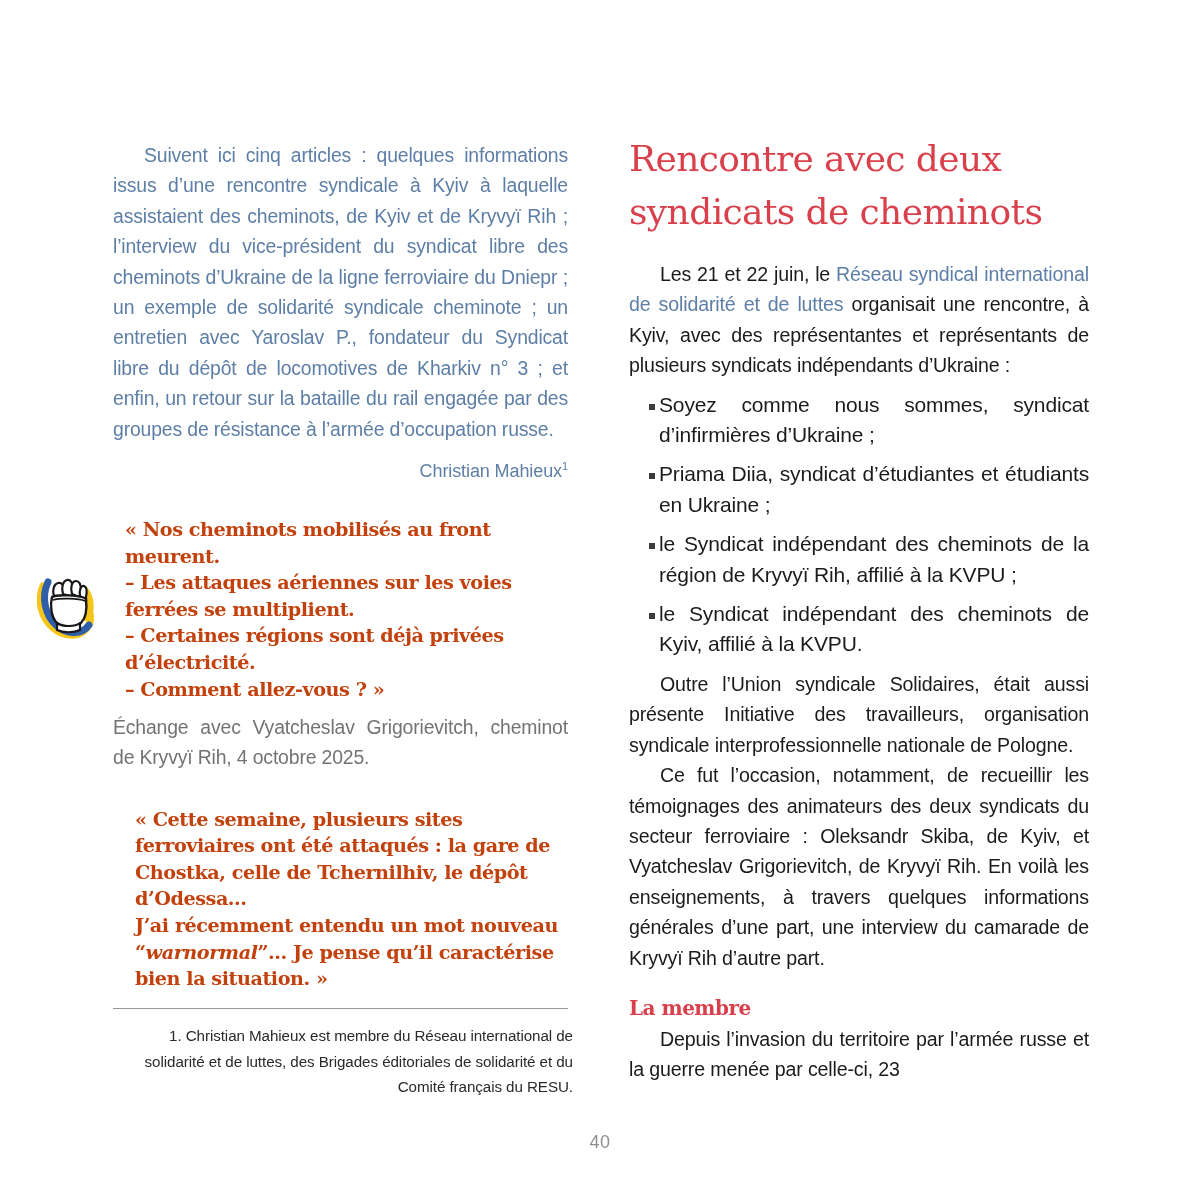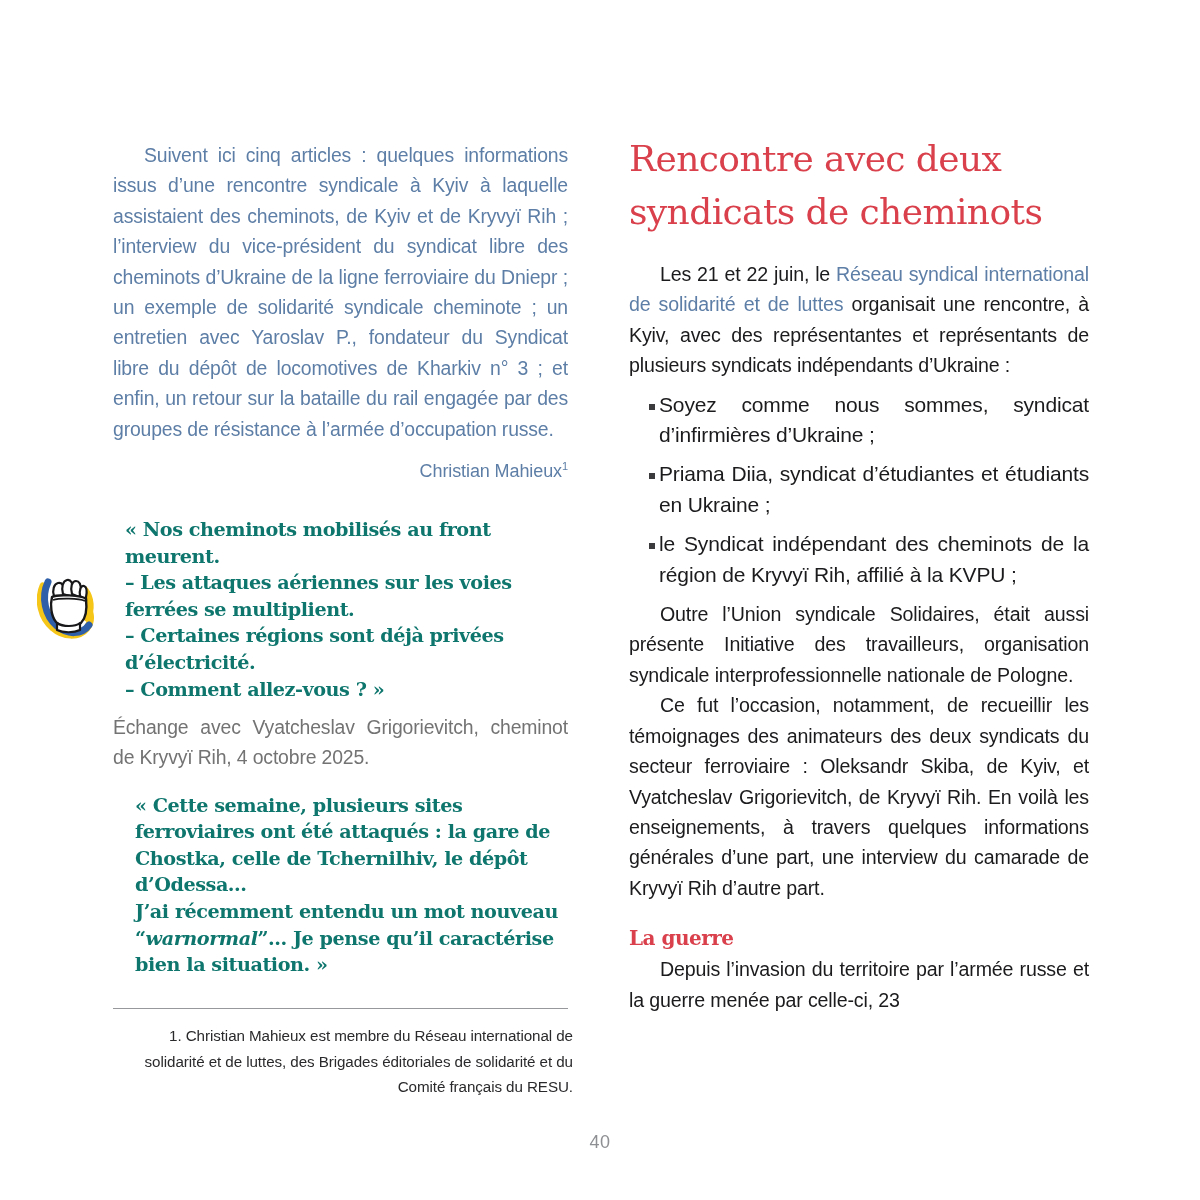--- a/index.html
+++ b/index.html
@@ -58,30 +58,30 @@
     letter-spacing: -0.1px;
   }
   .byline sup {
     font-size: 11px;
     vertical-align: super;
     line-height: 0;
   }
 
   
   .pullquote {
-    color: #0f766e;
+    color: #c2410c;
     font-family: "DejaVu Serif", "Liberation Serif", serif;
     font-weight: bold;
     font-size: 19.2px;
     line-height: 26.6px;
     margin: 0;
     letter-spacing: -0.45px;
   }
   .pq-1 { margin-top: 33px; margin-left: 12px; }
-  .pq-2 { margin-top: 20px; margin-left: 22px; }
+  .pq-2 { margin-top: 34px; margin-left: 22px; }
   .pullquote .it { font-style: italic; }
 
   .attribution {
     color: #737373;
     font-size: 19.4px;
     line-height: 30.2px;
     text-align: justify;
     margin: 9px 0 0 0;
     letter-spacing: -0.15px;
   }
@@ -240,25 +240,26 @@
 
     <h1 class="article-title">Rencontre avec deux syndicats de cheminots</h1>
 
     <p class="body-p lead"><span class="indent"></span><span>Les 21 et 22 juin, le </span><span class="hl">Réseau syndical international de solidarité et de luttes</span><span> organisait une rencontre, à Kyiv, avec des représentantes et représentants de plusieurs syndicats indépendants d’Ukraine :</span></p>
 
     <ul class="org-list">
       <li><span class="sq"></span><span>Soyez comme nous sommes, syndicat d’infirmières d’Ukraine ;</span></li>
       <li><span class="sq"></span><span>Priama Diia, syndicat d’étudiantes et étudiants en Ukraine ;</span></li>
       <li><span class="sq"></span></li>
       <li><span class="sq"></span><span>le Syndicat indépendant des cheminots de la région de Kryvyï Rih, affilié à la KVPU ;</span></li>
+      <li><span class="sq"></span><span>le Syndicat indépendant des cheminots de Kyiv, affilié à la KVPU.</span></li>
     </ul>
 
     <p class="body-p" style="margin-top:9px;"><span class="indent"></span><span>Outre l’Union syndicale Solidaires, était aussi présente Initiative des travailleurs, organisation syndicale interprofessionnelle nationale de Pologne.</span></p>
 
     <p class="body-p"><span class="indent"></span><span>Ce fut l’occasion, notamment, de recueillir les témoignages des animateurs des deux syndicats du secteur ferroviaire : Oleksandr Skiba, de Kyiv, et Vyatcheslav Grigorievitch, de Kryvyï Rih. En voilà les enseignements, à travers quelques informations générales d’une part, une interview du camarade de Kryvyï Rih d’autre part.</span></p>
 
-    <h2 class="section-head">La guerre</h2>
+    <h2 class="section-head">La membre</h2>
 
     <p class="body-p"><span class="indent"></span><span>Depuis l’invasion du territoire par l’armée russe et la guerre menée par celle-ci, 23</span></p>
   </div>
 
   <div class="page-number">40</div>
 </div>
 
 </body></html>

